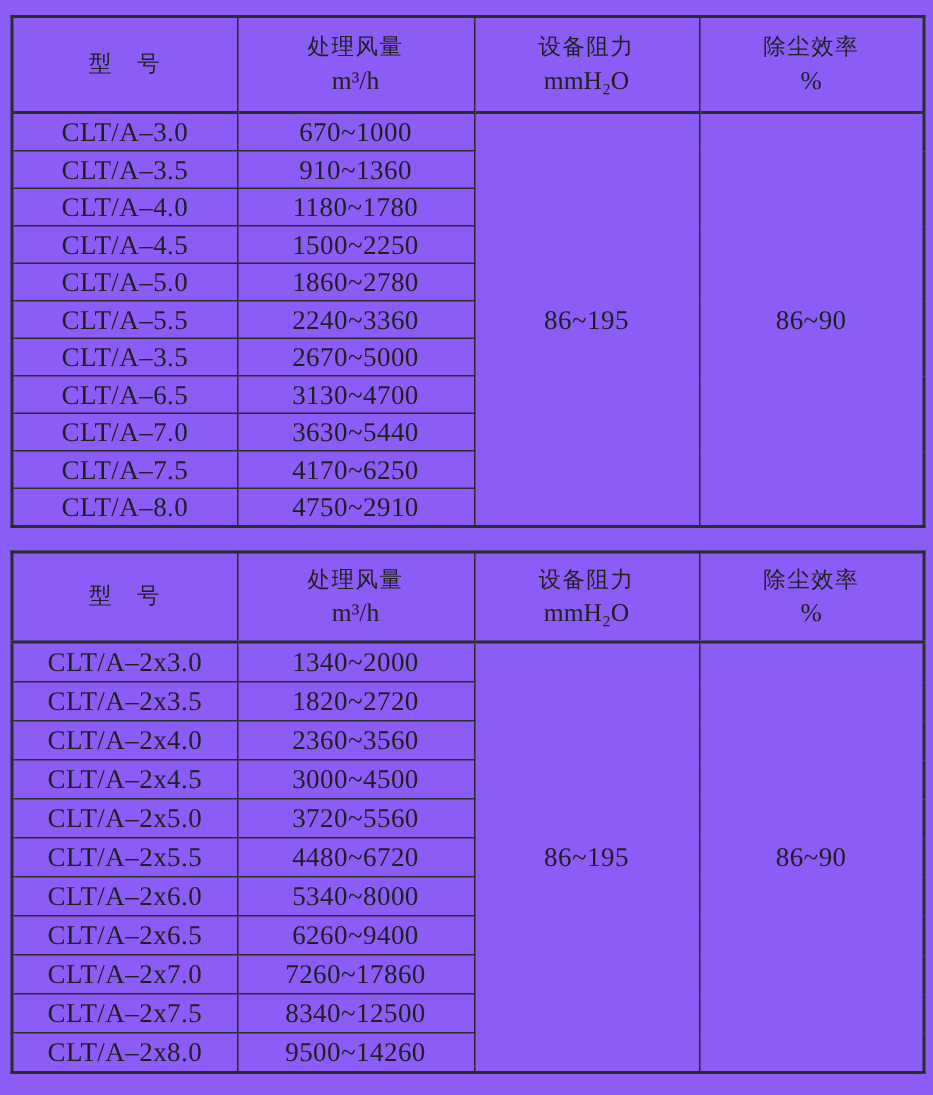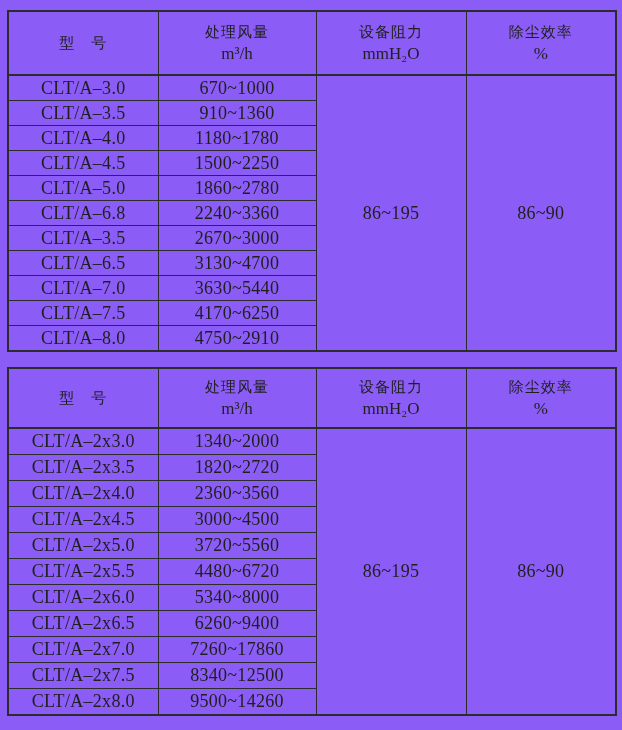--- a/index.html
+++ b/index.html
@@ -107,26 +107,26 @@
         </tr>
         <tr>
           <td>CLT/A–4.5</td>
           <td>1500~2250</td>
         </tr>
         <tr>
           <td>CLT/A–5.0</td>
           <td>1860~2780</td>
         </tr>
         <tr>
-          <td>CLT/A–6.8</td>
+          <td>CLT/A–5.5</td>
           <td>2240~3360</td>
         </tr>
         <tr>
           <td>CLT/A–3.5</td>
-          <td>2670~3000</td>
+          <td>2670~5000</td>
         </tr>
         <tr>
           <td>CLT/A–6.5</td>
           <td>3130~4700</td>
         </tr>
         <tr>
           <td>CLT/A–7.0</td>
           <td>3630~5440</td>
         </tr>
         <tr>

